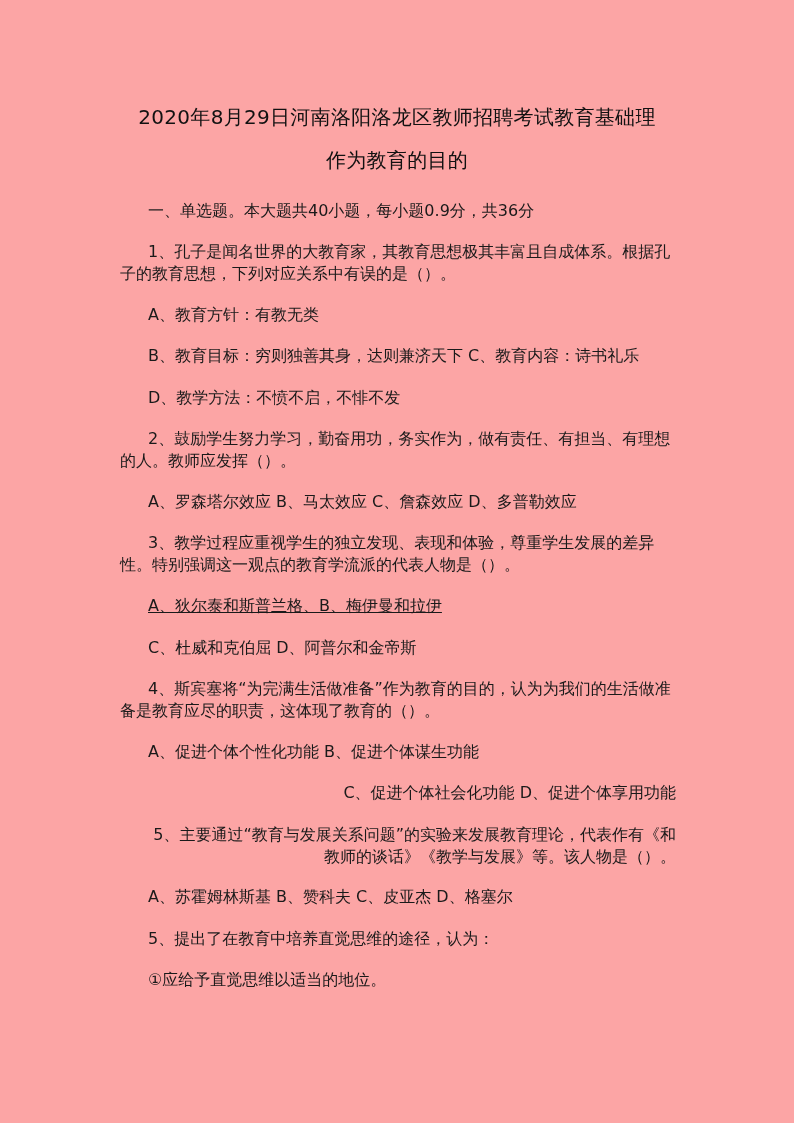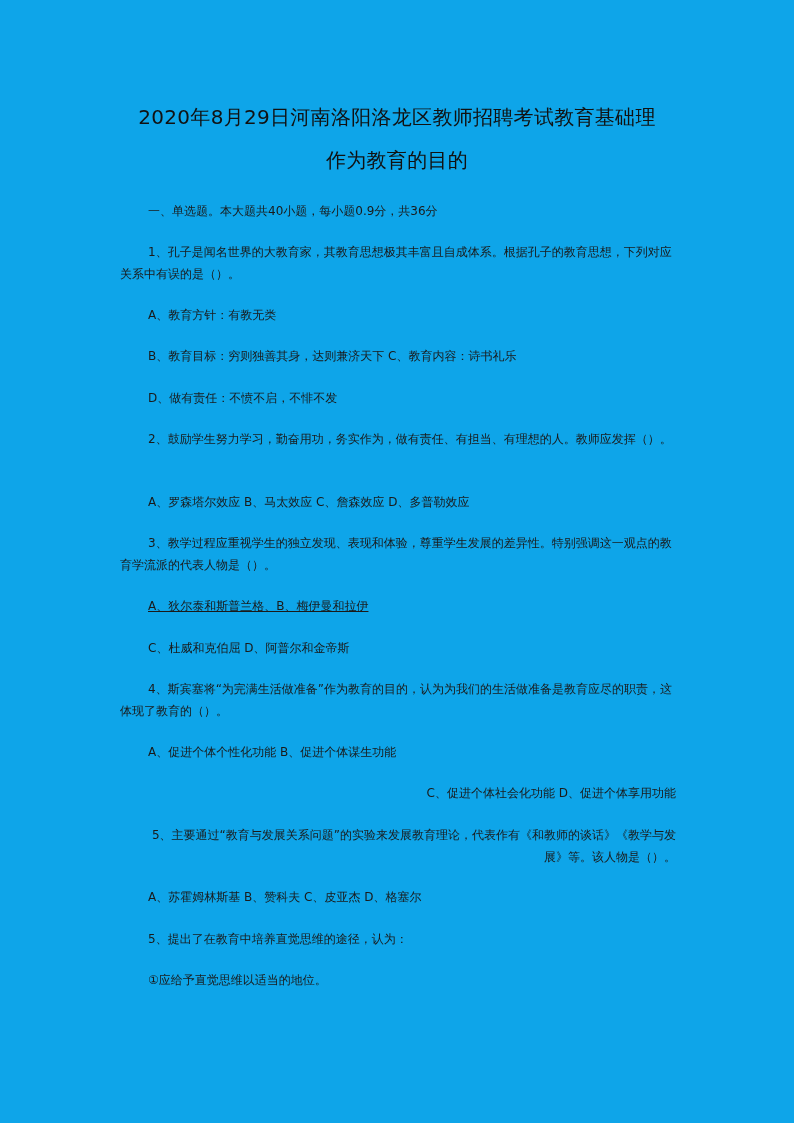--- a/index.html
+++ b/index.html
@@ -1,40 +1,40 @@
 <!DOCTYPE html>
 <html><head>
 <meta charset="utf-8">
 <style>
   html, body { margin: 0; padding: 0; background: #ffffff; }
   body { width: 794px; height: 1123px; position: relative; overflow: hidden;
          font-family: "DejaVu Sans", "Liberation Sans", sans-serif; color: #1a1a1a; }
-  .page { position: absolute; left: 0; top: 0; width: 794px; height: 1123px; background: #0ea5e9; }
+  .page { position: absolute; left: 0; top: 0; width: 794px; height: 1123px; background: #fca5a5; }
   .title { position: absolute; left: 100px; width: 594px; text-align: center;
            font-size: 20px; line-height: 26px; color: #111; letter-spacing: 0.3px; }
   .t1 { top: 104px; }
   .t2 { top: 147px; }
-  .block { position: absolute; left: 120px; width: 556px; font-size: 12px;
+  .block { position: absolute; left: 120px; width: 556px; font-size: 16px;
            line-height: 22px; color: #1a1a1a; text-indent: 28px; white-space: normal; }
   .nowrap { white-space: nowrap; }
 </style>
 </head>
 <body>
 
 <div class="page">
 
   <div class="title t1">2020年8月29日河南洛阳洛龙区教师招聘考试教育基础理</div>
   <div class="title t2">作为教育的目的</div>
 
   <div class="block nowrap" style="top:200px;">一、单选题。本大题共40小题，每小题0.9分，共36分</div>
 
   <div class="block" style="top:241px;">1、孔子是闻名世界的大教育家，其教育思想极其丰富且自成体系。根据孔子的教育思想，下列对应关系中有误的是（）。</div>
   <div class="block nowrap" style="top:304px;">A、教育方针：有教无类</div>
   <div class="block nowrap" style="top:345px;">B、教育目标：穷则独善其身，达则兼济天下 C、教育内容：诗书礼乐</div>
-  <div class="block nowrap" style="top:387px;">D、做有责任：不愤不启，不悱不发</div>
+  <div class="block nowrap" style="top:387px;">D、教学方法：不愤不启，不悱不发</div>
 
   <div class="block" style="top:428px;">2、鼓励学生努力学习，勤奋用功，务实作为，做有责任、有担当、有理想的人。教师应发挥（）。</div>
   <div class="block nowrap" style="top:491px;">A、罗森塔尔效应 B、马太效应 C、詹森效应 D、多普勒效应</div>
 
   <div class="block" style="top:532px;">3、教学过程应重视学生的独立发现、表现和体验，尊重学生发展的差异性。特别强调这一观点的教育学流派的代表人物是（）。</div>
   <div class="block nowrap" style="top:595px;text-decoration:underline;">A、狄尔泰和斯普兰格、B、梅伊曼和拉伊</div>
   <div class="block nowrap" style="top:637px;">C、杜威和克伯屈 D、阿普尔和金帝斯</div>
 
   <div class="block" style="top:678px;">4、斯宾塞将“为完满生活做准备”作为教育的目的，认为为我们的生活做准备是教育应尽的职责，这体现了教育的（）。</div>
   <div class="block nowrap" style="top:741px;">A、促进个体个性化功能 B、促进个体谋生功能</div>

